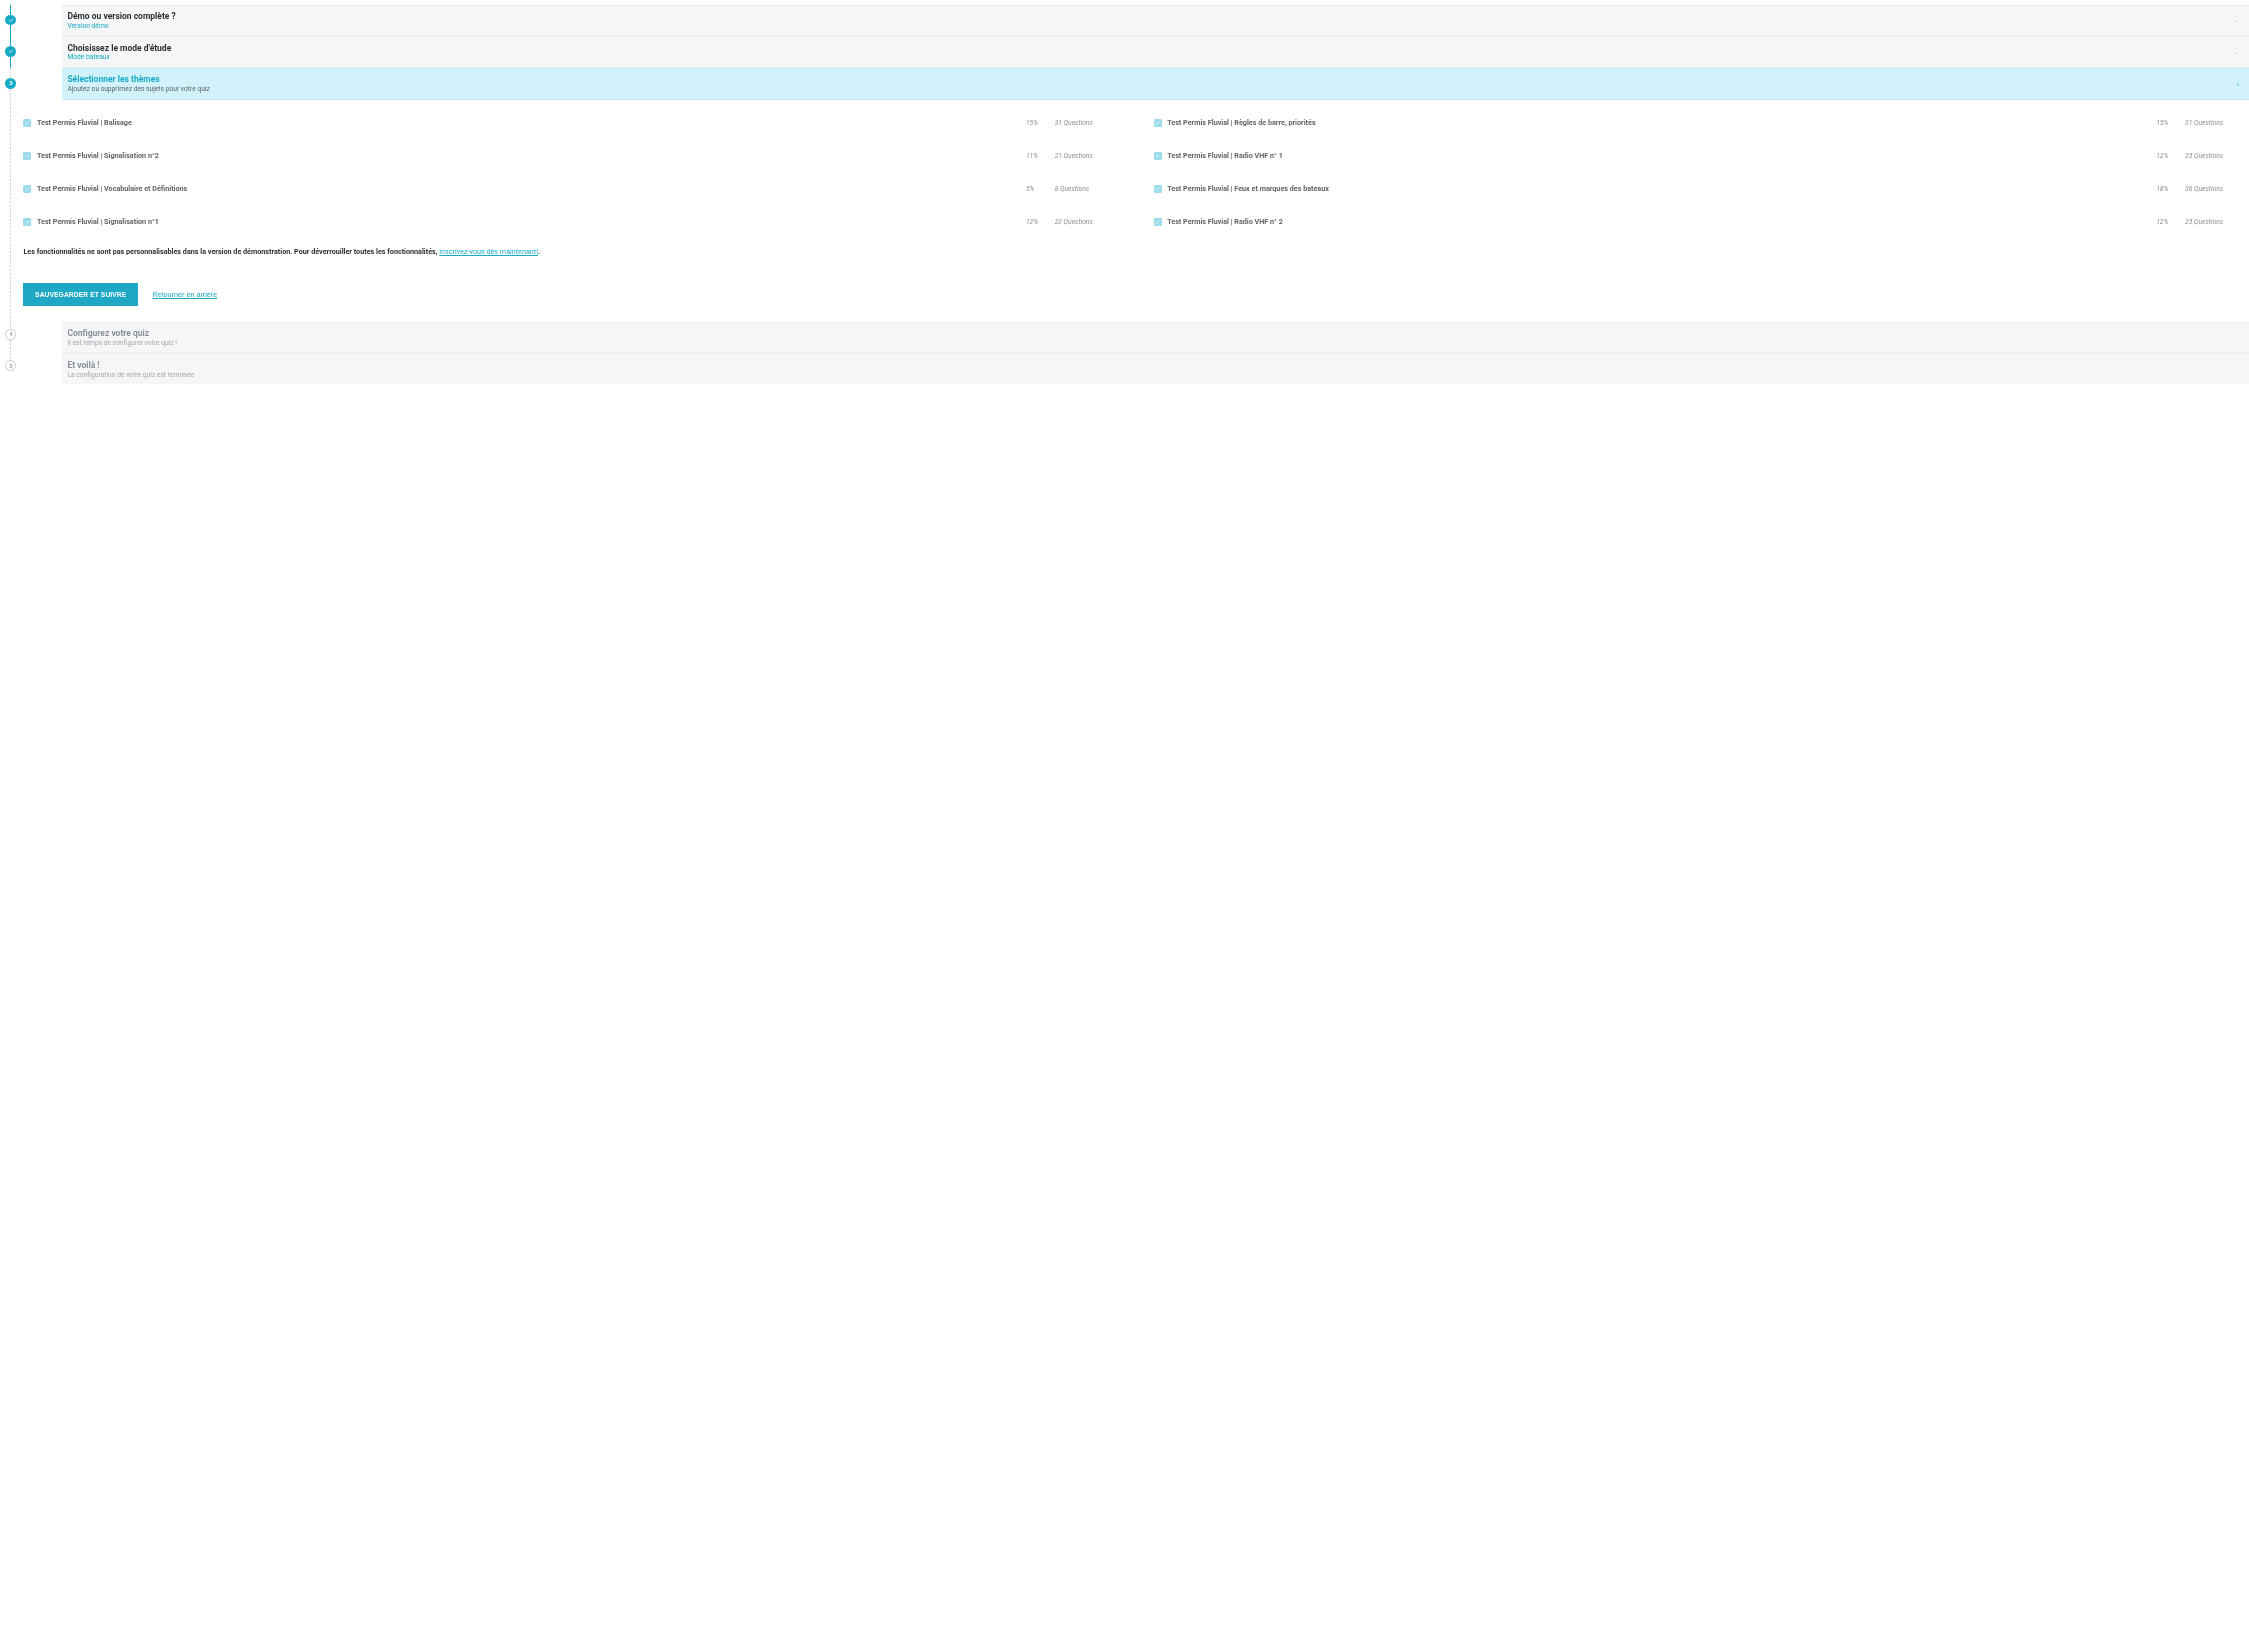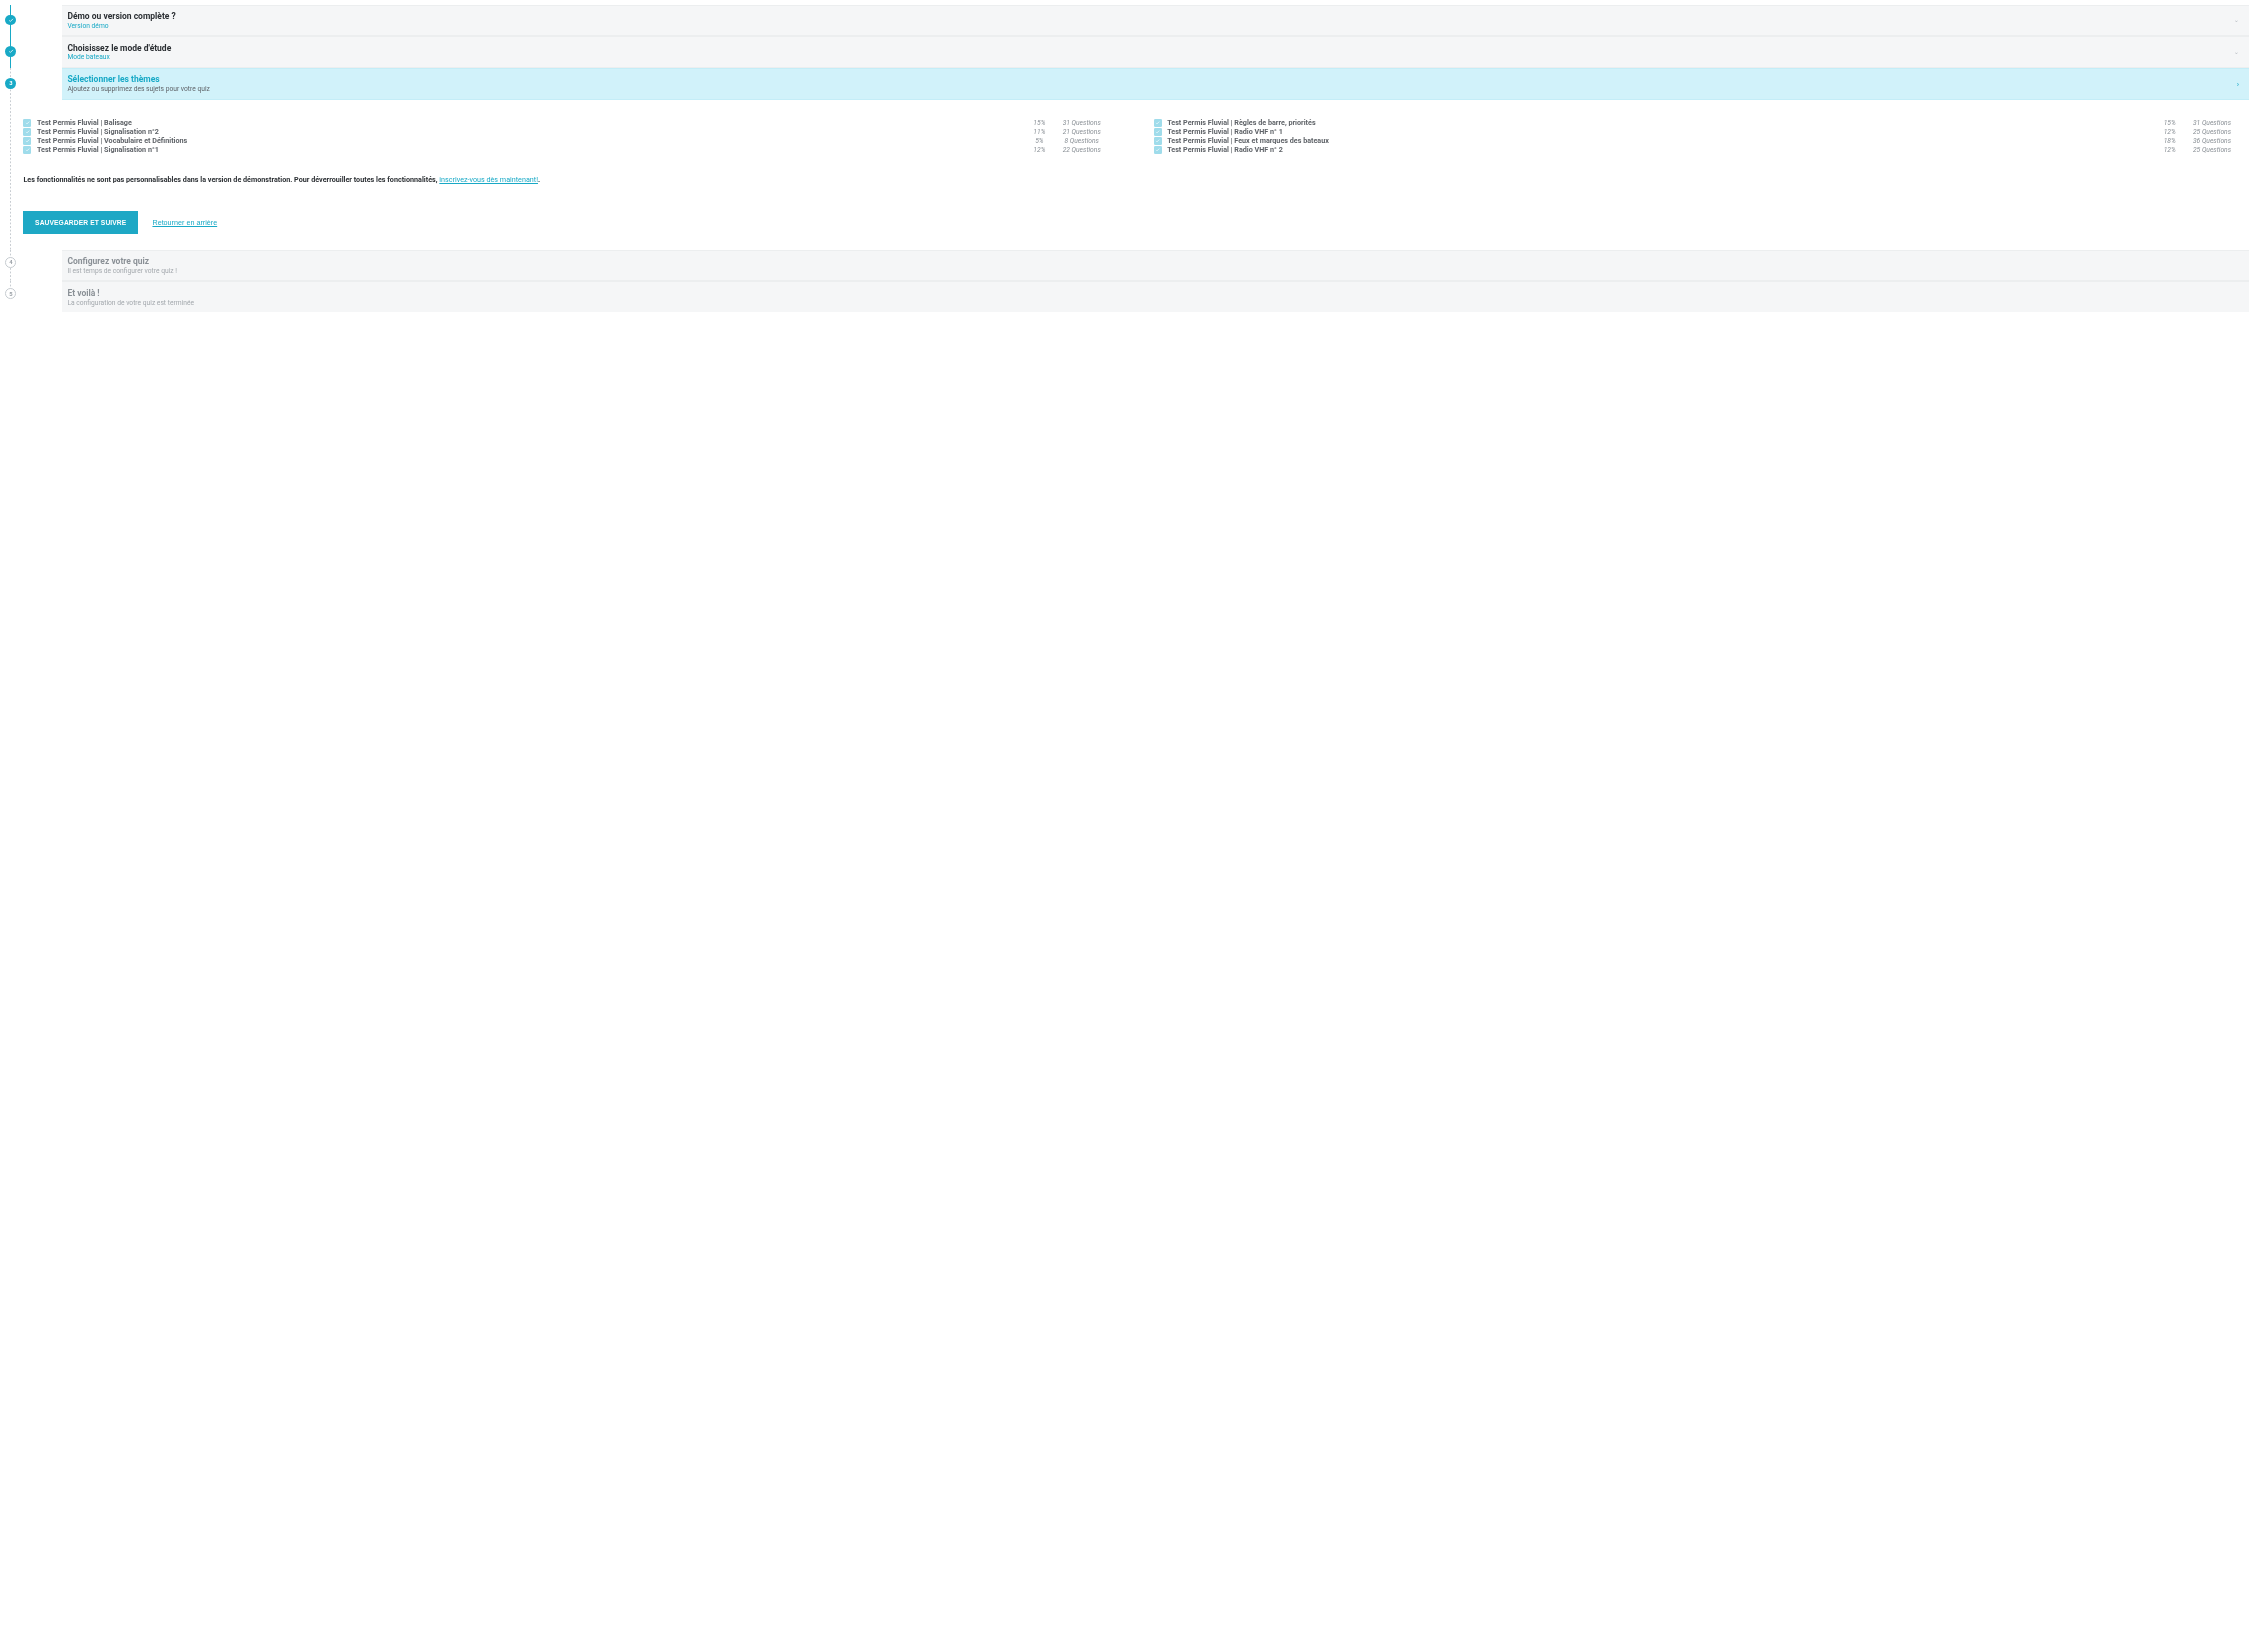--- a/index.html
+++ b/index.html
@@ -112,30 +112,30 @@
   .subject-row-all .pct, .subject-row-all .qn {
     color: #7e848a; font-style: italic; text-align: right; font-size: 6.7px;
   }
 
   .subjects-grid {
     display: grid;
     grid-template-columns: 1fr 1fr;
     column-gap: 45px;
     margin-top: 8px;
   }
-  .subject-col { display: flex; flex-direction: column; gap: 0; }
+  .subject-col { display: flex; flex-direction: column; gap: 24px; }
   .subject-row {
     display: grid;
     grid-template-columns: 11.7px 1fr 27px 54px;
     align-items: center;
     gap: 1.8px;
   }
   .subject-row .label { font-weight: 700; color: #5f6368; }
   .subject-row .pct, .subject-row .qn {
-    color: #8a9096; font-style: italic; text-align: center; font-size: 6.7px;
+    color: #8a9096; font-style: italic; text-align: left; font-size: 6.7px;
   }
 
   .cb {
     width: 8px; height: 8px; border-radius: 1.3px;
     display: inline-flex; align-items: center; justify-content: center;
     flex-shrink: 0;
   }
   .cb.primary { background: #1495e0; }
   .cb.muted   { background: #9fdceb; }
   .cb svg { width: 5.4px; height: 5.4px; stroke: #fff; stroke-width: 3; fill: none; }

